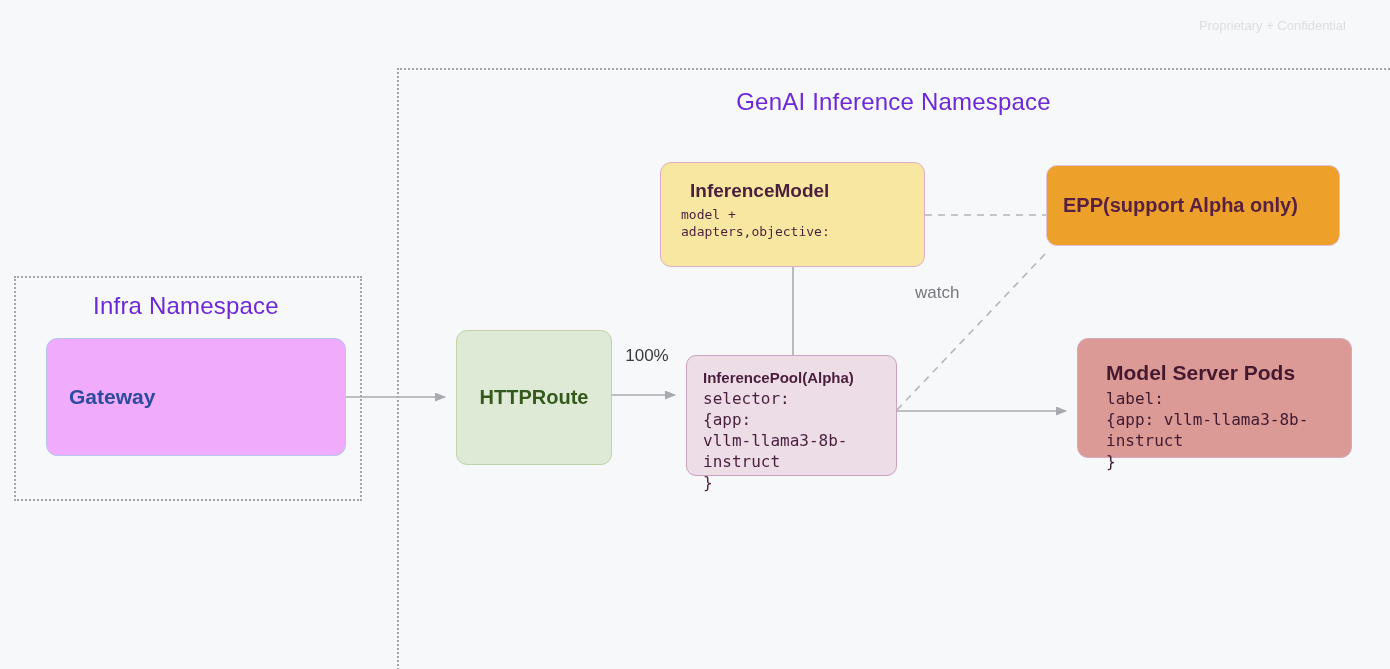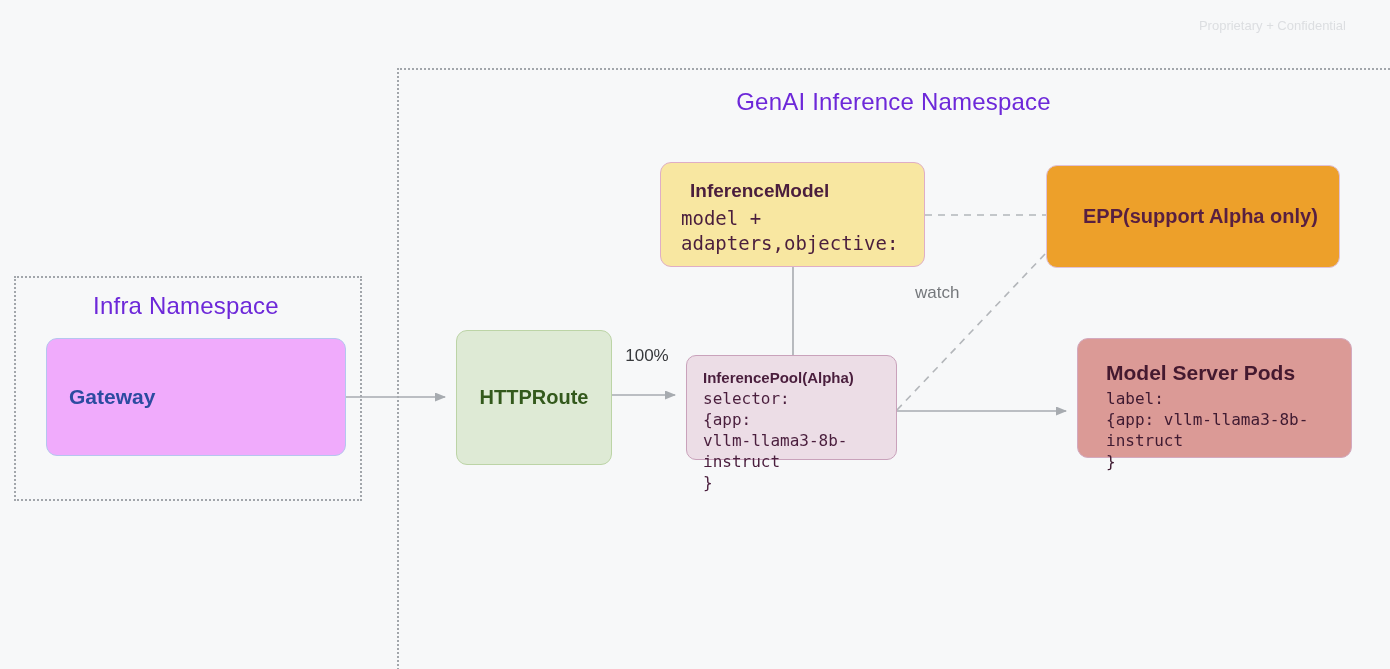--- a/index.html
+++ b/index.html
@@ -57,46 +57,46 @@
   .httproute .title { color: #33591c; font-size: 20px; }
 
   .inference-model {
     left: 660px; top: 162px; width: 265px; height: 105px;
     background: #f8e7a1; border: 1.5px solid #dfaec6;
     padding: 17px 20px; 
   }
   .inference-model .title { color: #4a1e3d; font-size: 19px; margin-bottom: 4px; margin-left: 9px; }
 
   .epp {
-    left: 1046px; top: 165px; width: 294px; height: 103px;
+    left: 1046px; top: 165px; width: 294px; height: 81px;
     background: #eda02a; border: 1.5px solid #dfc2d9;
-    display: flex; align-items: center; padding-left: 36px;
+    display: flex; align-items: center; padding-left: 16px;
   }
   .epp .title { color: #571f41; font-size: 20px; }
 
   .inference-pool {
-    left: 686px; top: 355px; width: 211px; height: 105px;
+    left: 686px; top: 355px; width: 211px; height: 121px;
     background: #ecdde6; border: 1.5px solid #c9a2bb;
     padding: 13px 16px; border-radius: 10px;
   }
   .inference-pool .title { color: #4a1e3d; font-size: 15px; margin-bottom: 2px; }
 
   .model-server-pods {
     left: 1077px; top: 338px; width: 275px; height: 120px;
     background: #db9a96; border: 1.5px solid #d3a9be;
     padding: 22px 28px;
   }
   .model-server-pods .title { color: #44192f; font-size: 21px; margin-bottom: 3px; }
 
   .code {
     font-family: "DejaVu Sans Mono", "Liberation Mono", monospace;
     color: #4a1e3d;
     line-height: 1.32;
   }
-  .code-md { font-size: 19px; }
+  .code-md { font-size: 13px; }
   .code-sm { font-size: 16px; }
   .model-server-pods .code { color: #3f1a31; }
 
   
   .edge-label { position: absolute; z-index: 3; }
   .label-weight { left: 622px; top: 346px; width: 50px; text-align: center; color: #37393c; font-size: 17px; }
   .label-watch { left: 915px; top: 283px; color: #75787c; font-size: 17px; }
 
   .watermark {
     position: absolute; top: 18px; right: 44px;

